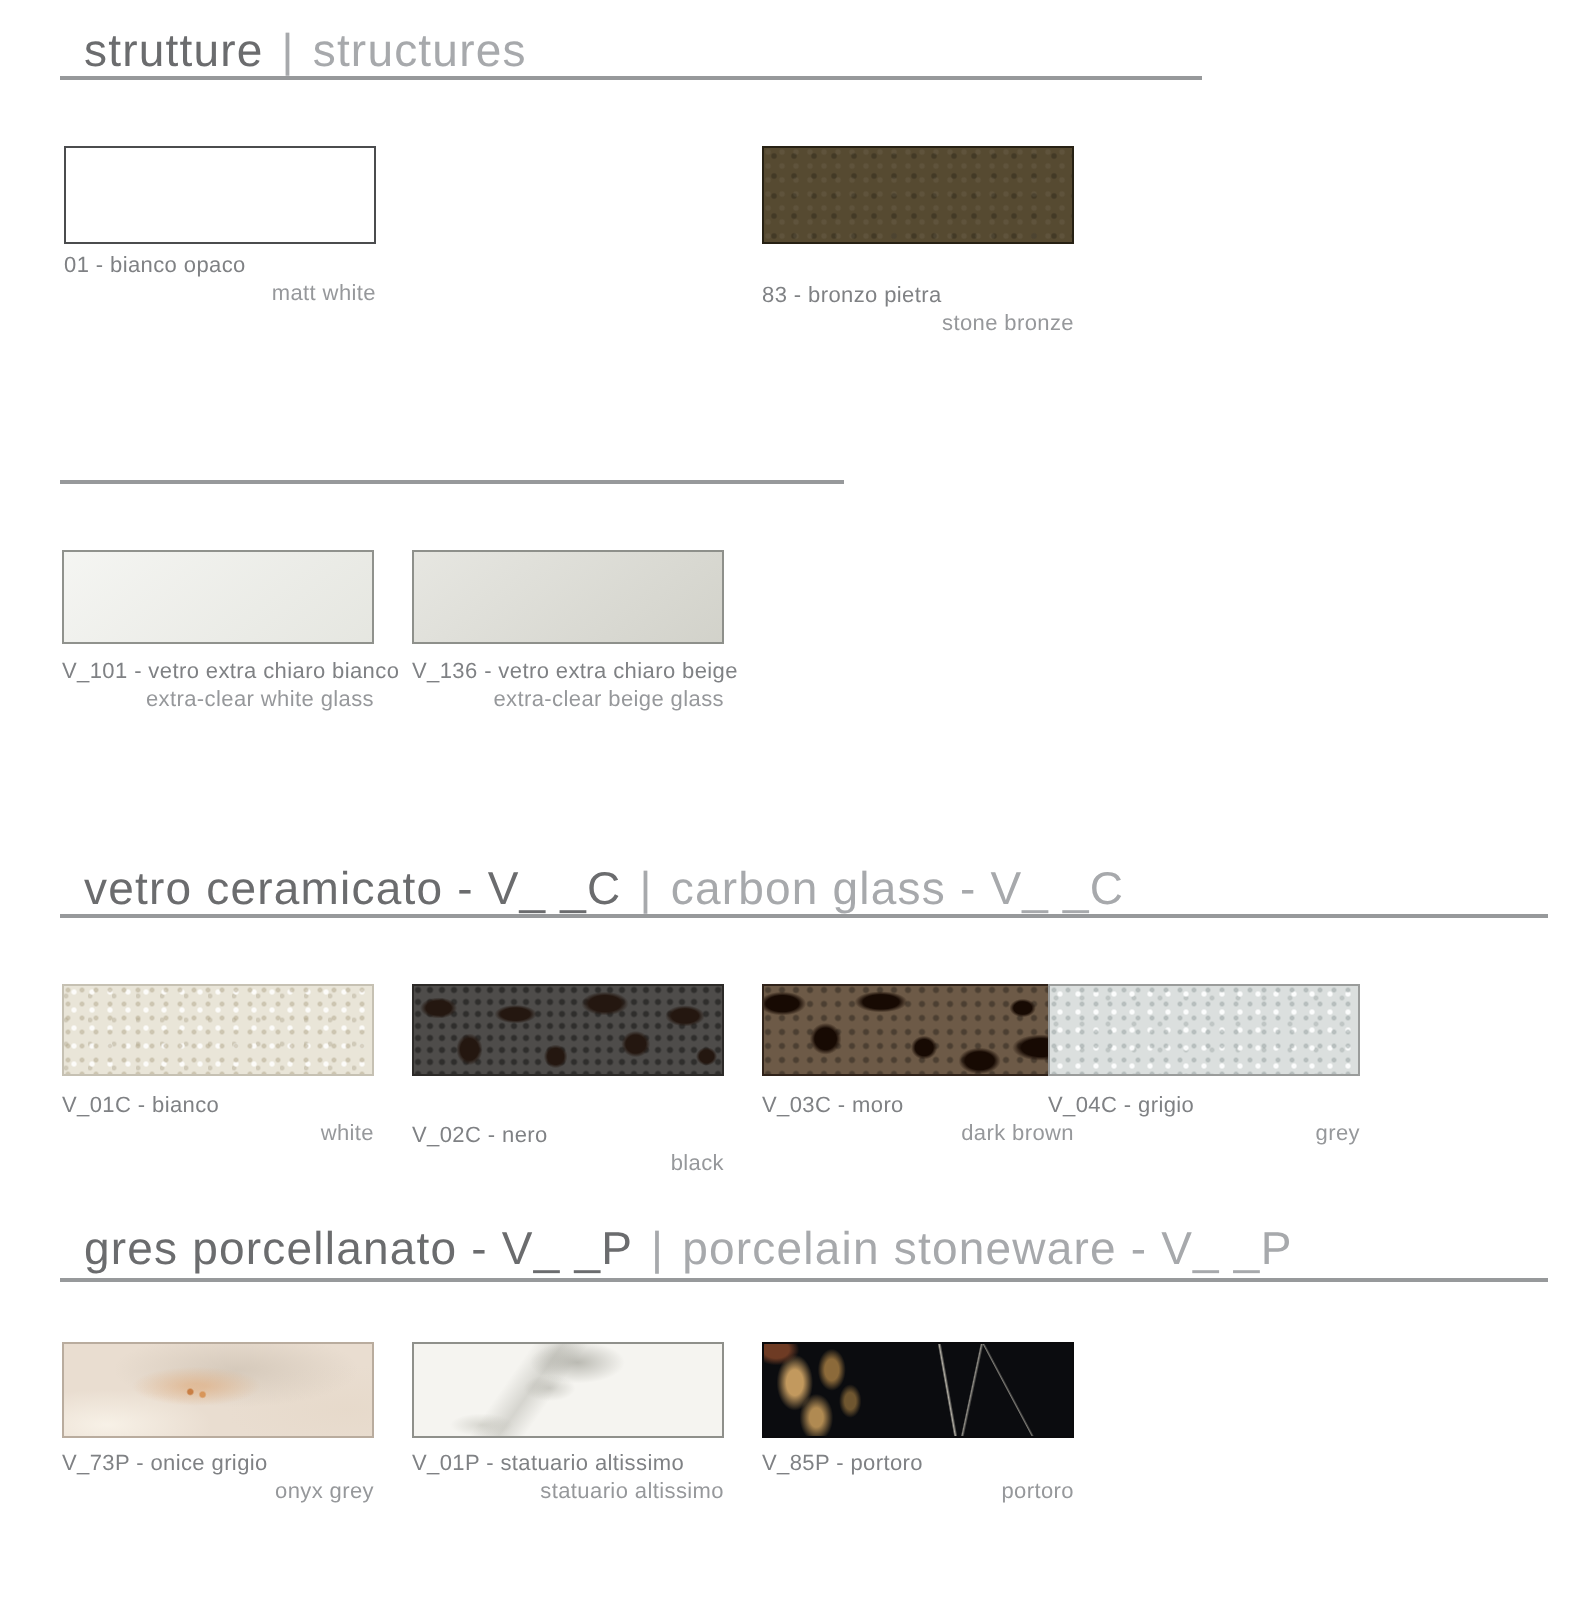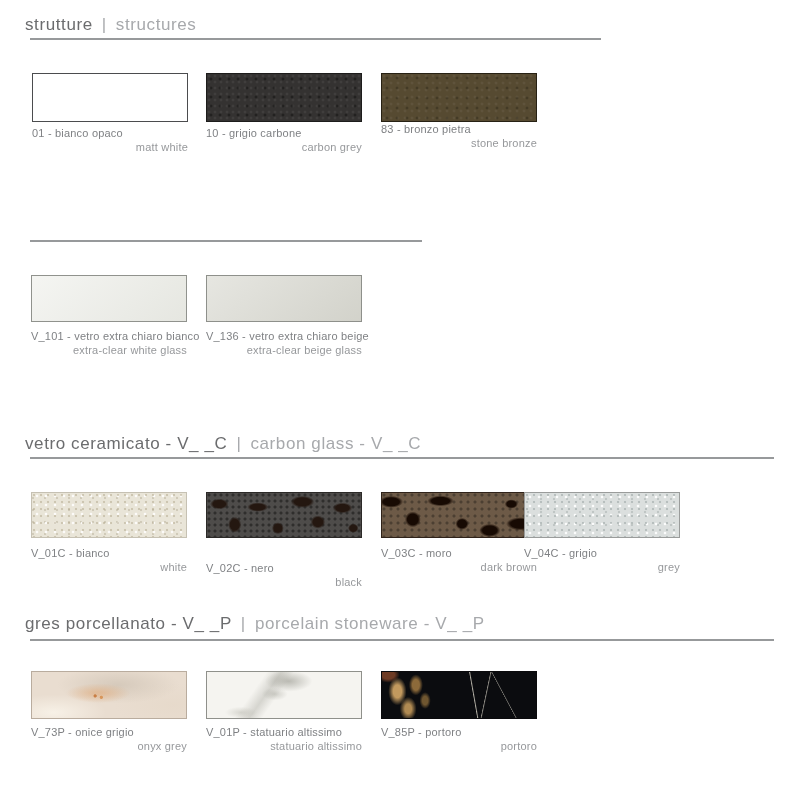--- a/index.html
+++ b/index.html
@@ -2,22 +2,22 @@
 <html><head>
 <meta charset="utf-8">
 <style>
   html,body{margin:0;padding:0;background:#ffffff;}
   #canvas{
     position:relative;width:791px;height:806px;background:#ffffff;overflow:hidden;
     font-family:"Liberation Sans", sans-serif;
   }
   
   .hdr{
-    position:absolute;left:25px;height:24px;line-height:24px;
-    font-size:17px;letter-spacing:0.6px;white-space:nowrap;
+    position:absolute;left:42px;height:24px;line-height:24px;
+    font-size:23px;letter-spacing:0.6px;white-space:nowrap;
   }
   .hit{color:#6b6c6e;}
   .hsep{color:#a7a9ac;margin:0 9px;}
   .hen{color:#a7a9ac;}
   .rule{position:absolute;left:30px;height:2px;background:#97999b;}
   
   .cell{position:absolute;width:156px;}
   .sw{width:156px;box-sizing:border-box;}
   .h49{height:49px;} .h47{height:47px;} .h46{height:46px;} .h48{height:48px;}
   .lbl{white-space:nowrap;font-size:11px;letter-spacing:0.2px;line-height:13.5px;}
@@ -127,30 +127,23 @@
   </div>
   <div class="rule" style="top:38px;width:571px"></div>
 
   <div class="cell" style="left:32px;top:73px">
     <div class="sw h49 sw-s01" style="background-color: rgb(255, 255, 255);"></div>
     <div class="lbl" style="margin-top:5px">
       <div class="l1">01 - bianco opaco</div>
       <div class="l2">matt white</div>
     </div>
   </div>
-  <div class="cell" style="left:206px;top:73px">
-    <div class="sw h49 sw-s10" style="background-color: rgb(52, 50, 49);"></div>
-    <div class="lbl" style="margin-top:5px">
-      <div class="l1">10 - grigio carbone</div>
-      <div class="l2">carbon grey</div>
-    </div>
-  </div>
   <div class="cell" style="left:381px;top:73px">
     <div class="sw h49 sw-s83" style="background-color: rgb(86, 74, 49);"></div>
-    <div class="lbl" style="margin-top:1px">
+    <div class="lbl" style="margin-top:20px">
       <div class="l1">83 - bronzo pietra</div>
       <div class="l2">stone bronze</div>
     </div>
   </div>
 
   <div class="rule" style="top:240px;width:392px"></div>
 
   <div class="cell" style="left:31px;top:275px">
     <div class="sw h47 sw-v101" style="background-color: rgb(234, 235, 229);"></div>
     <div class="lbl" style="margin-top:8px">

